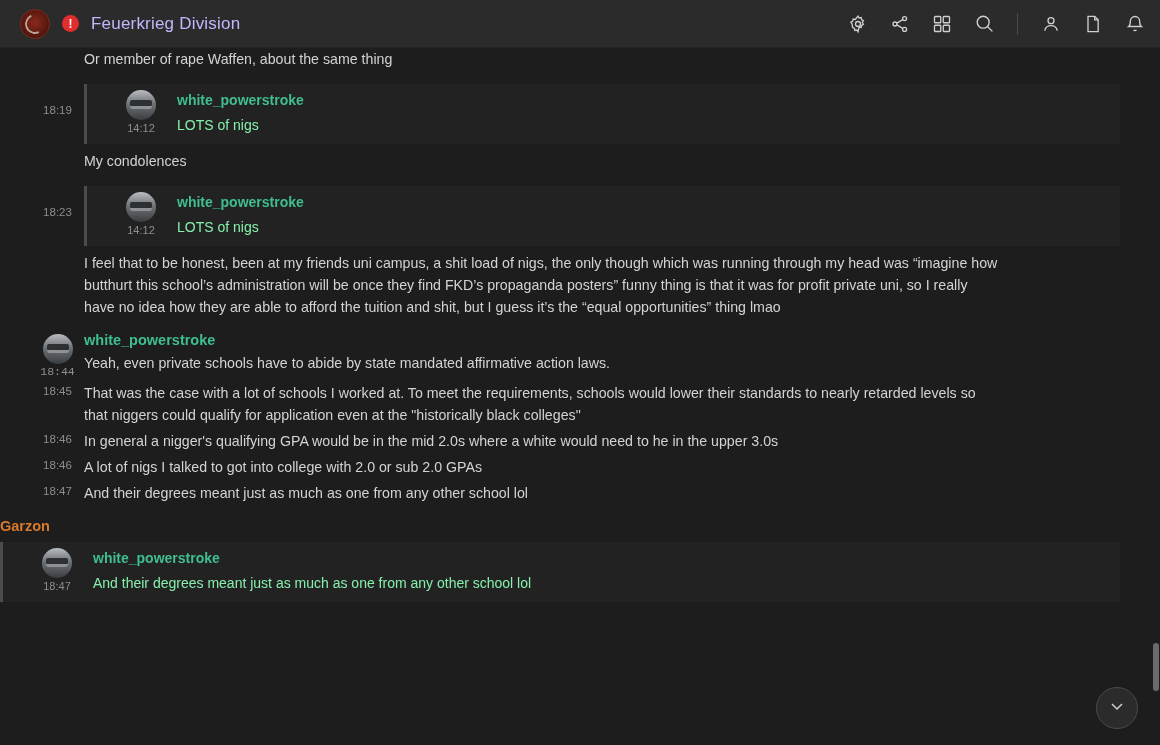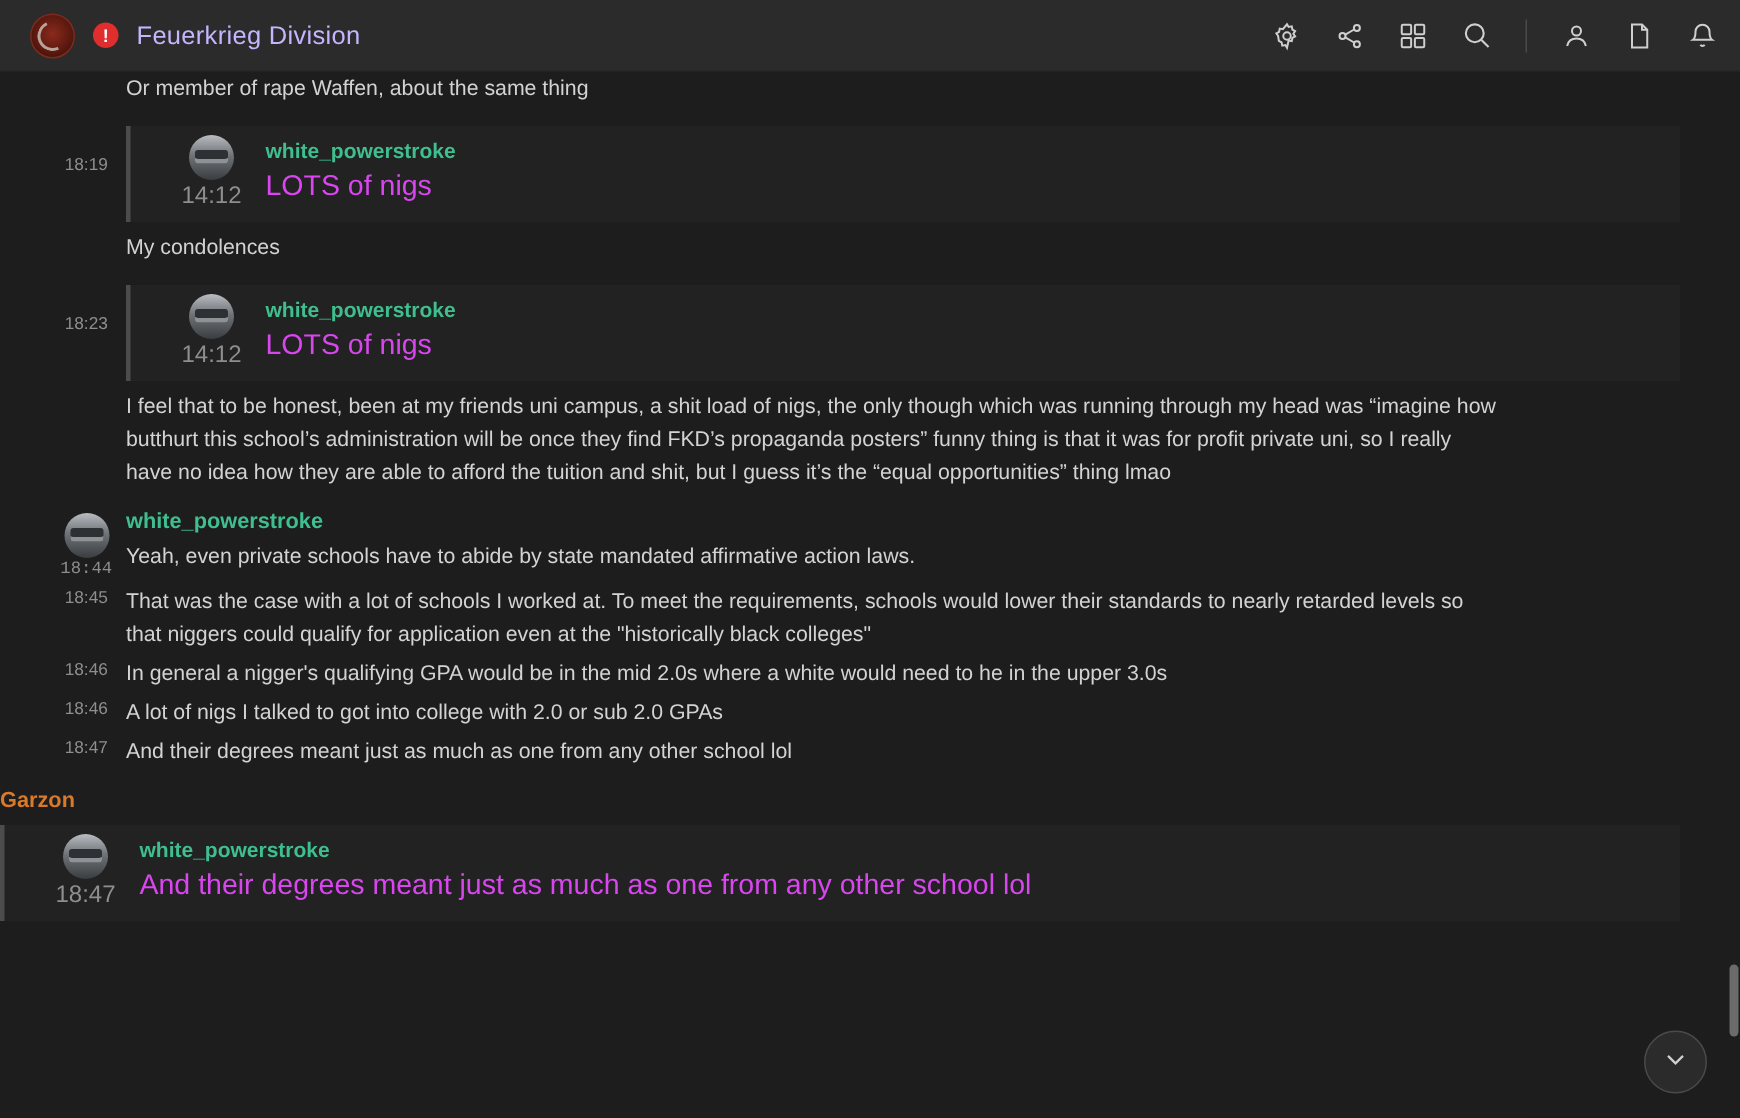--- a/index.html
+++ b/index.html
@@ -160,32 +160,32 @@
   }
   .quote-inner { display: flex; align-items: flex-start; }
   .quote-gutter {
     width: 72px;
     flex: 0 0 72px;
     display: flex;
     flex-direction: column;
     align-items: center;
     gap: 2px;
     color: #8e8e8e;
-    font-size: 16px;
+    font-size: 11px;
   }
   .quote-body { flex: 1 1 auto; }
   .quote-author {
     font-size: 14px;
     font-weight: 600;
     margin-bottom: 4px;
     line-height: 20px;
   }
   .quote-text {
-    color: #d946ef;
-    font-size: 19px;
+    color: #86efac;
+    font-size: 14px;
     line-height: 22px;
   }
   .c-green { color: #3fbf8f; }
   .c-orange { color: #d97a2b; }
 
   
   .scrollbar-track {
     position: absolute;
     right: 0; top: 0;
     width: 8px; height: 100%;

